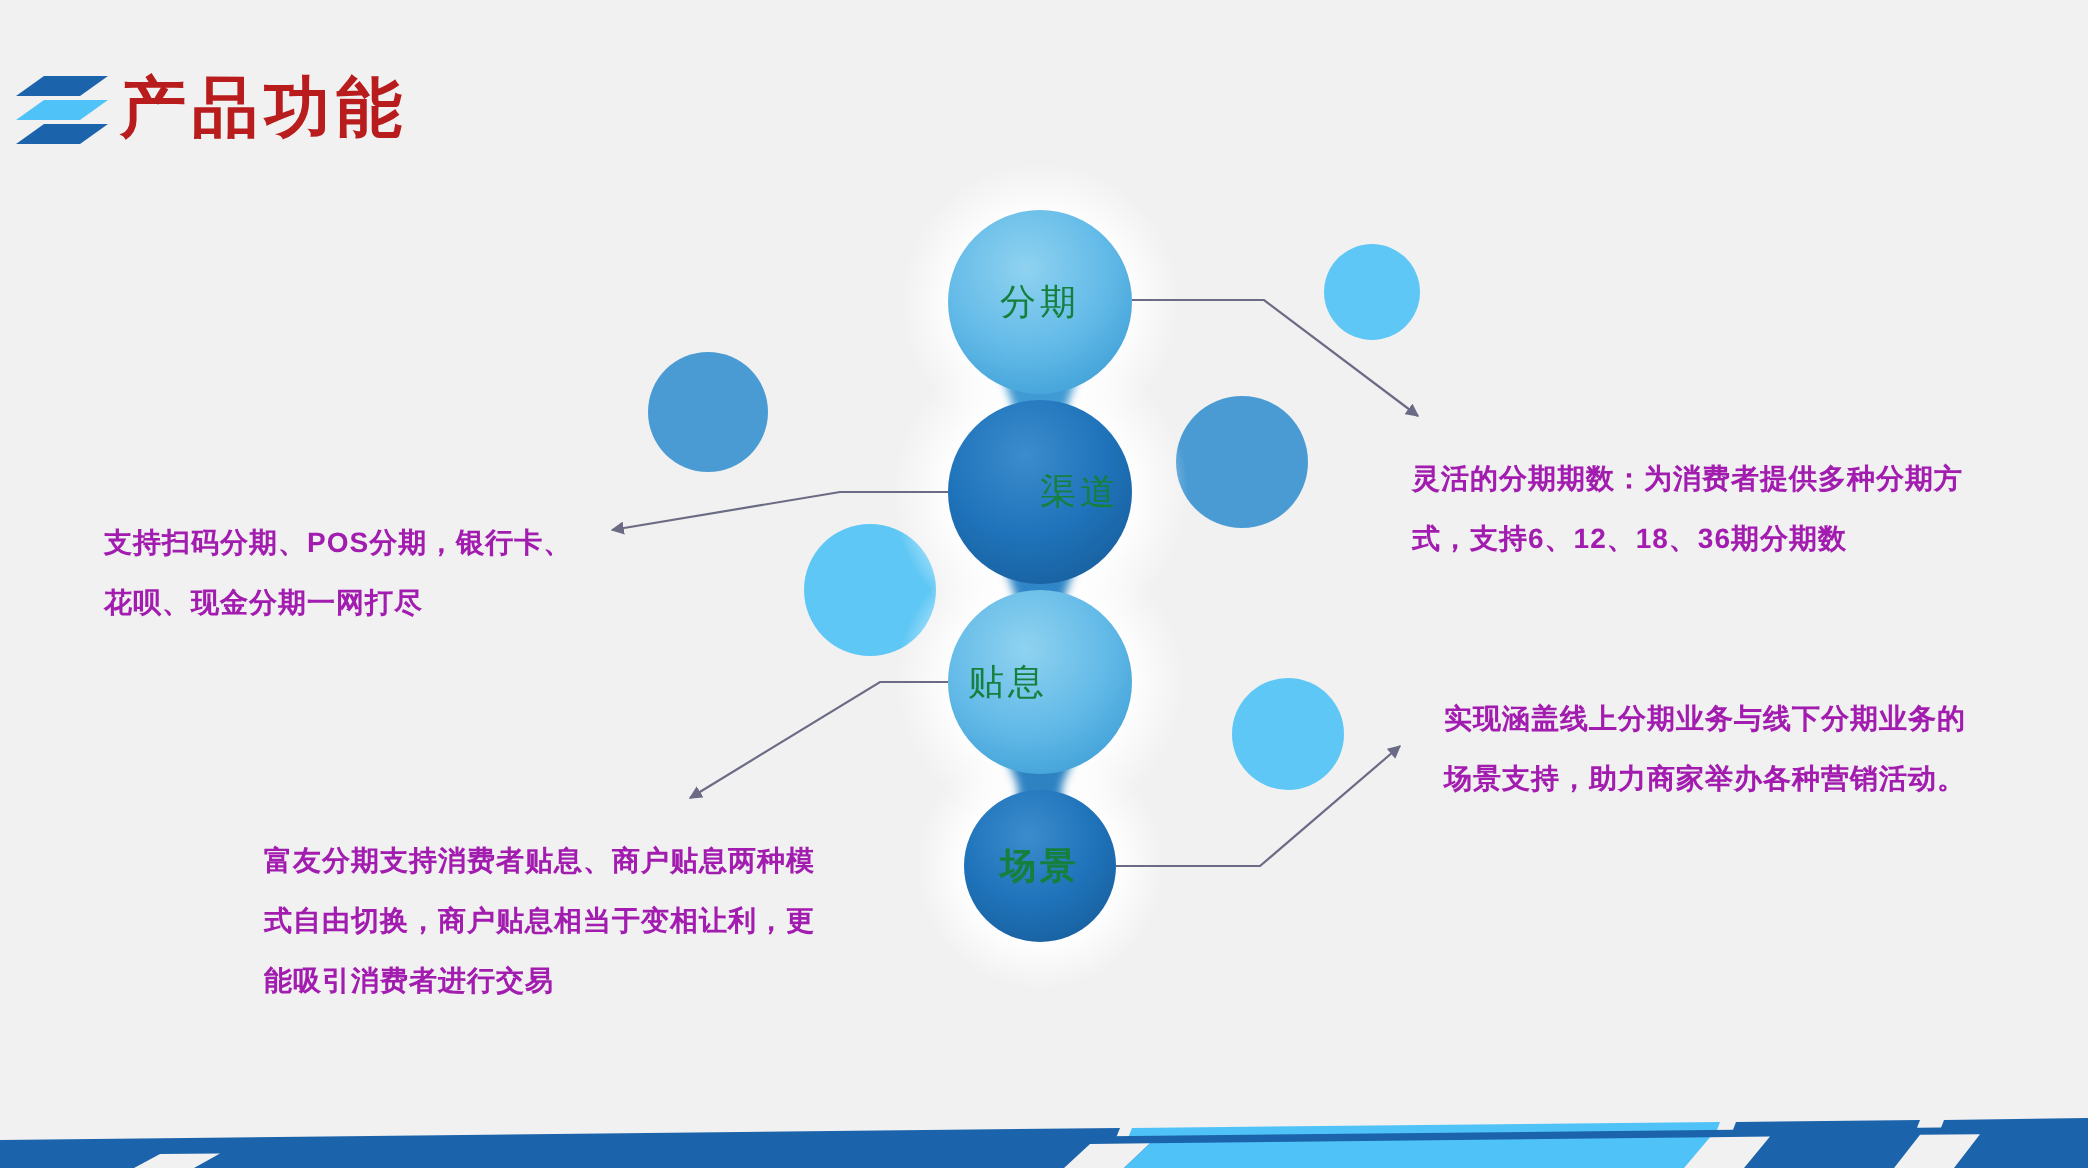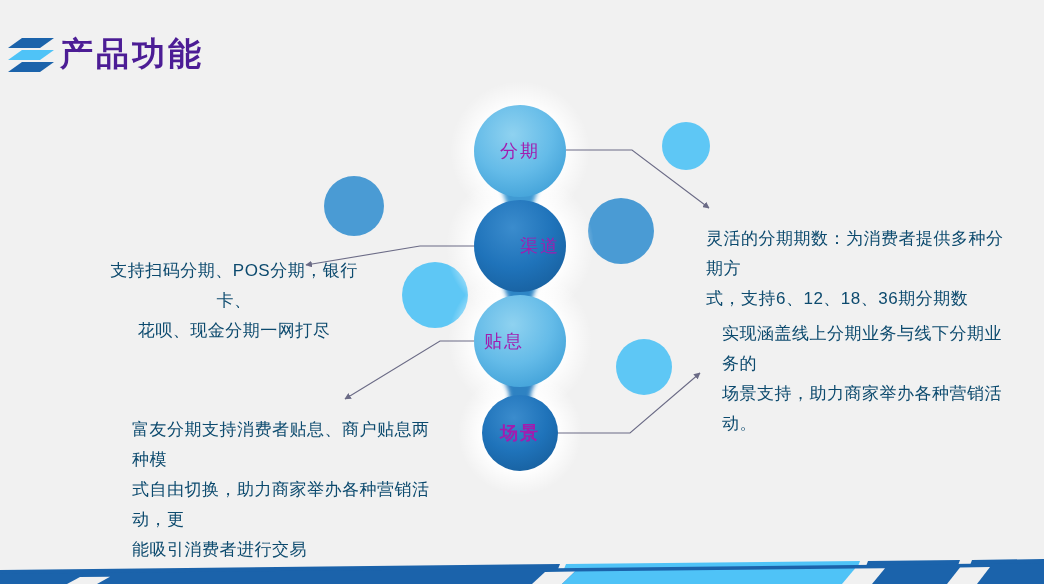--- a/index.html
+++ b/index.html
@@ -37,21 +37,21 @@
     width: 46px;
     height: 34px;
   }
   .page-title {
     position: absolute;
     left: 60px;
     top: 31px;
     font-size: 33px;
     font-weight: bold;
     letter-spacing: 3px;
-    color: #4c1d95;
+    color: #b91c1c;
     line-height: 46px;
     white-space: nowrap;
   }
 
   
   .deco {
     position: absolute;
     border-radius: 50%;
   }
 
@@ -60,46 +60,47 @@
     position: absolute;
     left: 0; top: 0;
     width: 1044px;
     height: 584px;
     pointer-events: none;
   }
 
   
   .node-label {
     position: absolute;
-    color: #a21caf;
+    color: #15803d;
     font-size: 18px;
     letter-spacing: 2px;
     font-weight: 500;
     text-align: center;
     white-space: nowrap;
     transform: translate(-50%, -50%);
   }
 
   
   .connectors {
     position: absolute;
     left: 0; top: 0;
     width: 1044px;
     height: 584px;
     pointer-events: none;
   }
 
   
   .desc {
     position: absolute;
-    color: #0c4a6e;
-    font-size: 17px;
+    color: #a21caf;
+    font-size: 14px;
     line-height: 30px;
     letter-spacing: 0.5px;
     white-space: pre-line;
+    font-weight: bold;
   }
 
   
   .bottom-bar {
     position: absolute;
     left: 0;
     bottom: 0;
     width: 1044px;
     height: 44px;
     overflow: hidden;
@@ -181,31 +182,31 @@
 
     <polyline points="566,150 632,150 709,208" fill="none" stroke="#6b6b86" stroke-width="1.1" marker-end="url(#arrow)"></polyline>
 
     <polyline points="474,246 420,246 306,265" fill="none" stroke="#6b6b86" stroke-width="1.1" marker-end="url(#arrow)"></polyline>
 
     <polyline points="474,341 440,341 345,399" fill="none" stroke="#6b6b86" stroke-width="1.1" marker-end="url(#arrow)"></polyline>
 
     <polyline points="558,433 630,433 700,373" fill="none" stroke="#6b6b86" stroke-width="1.1" marker-end="url(#arrow)"></polyline>
   </svg>
 
-  <div class="desc" style="left:52px; top:256px; width:268px; text-align:center;margin-left:48px;">支持扫码分期、POS分期，银行卡、
+  <div class="desc" style="left:52px; top:256px; width:268px; text-align:left;">支持扫码分期、POS分期，银行卡、
 花呗、现金分期一网打尽</div>
 
   <div class="desc" style="left:706px; top:224px; width:300px; text-align:left;">灵活的分期期数：为消费者提供多种分期方
 式，支持6、12、18、36期分期数</div>
 
   <div class="desc" style="left:132px; top:415px; width:310px; text-align:left;">富友分期支持消费者贴息、商户贴息两种模
-式自由切换，助力商家举办各种营销活动，更
+式自由切换，商户贴息相当于变相让利，更
 能吸引消费者进行交易</div>
 
-  <div class="desc" style="left:722px; top:319px; width:290px; text-align:left;">实现涵盖线上分期业务与线下分期业务的
+  <div class="desc" style="left:722px; top:344px; width:290px; text-align:left;">实现涵盖线上分期业务与线下分期业务的
 场景支持，助力商家举办各种营销活动。</div>
 
   <div class="bottom-bar">
     <svg viewBox="0 0 1044 44" width="1044" height="44" preserveAspectRatio="none">
       <g transform="translate(0,0)">
         <polygon points="0,30 560,24 552,44 0,44" fill="#1b63ab"></polygon>
         <polygon points="566,24 860,21 852,42 558,44" fill="#4fc3f7"></polygon>
         <polygon points="868,21 960,20 952,41 860,42" fill="#1b63ab"></polygon>
         <polygon points="972,20 1044,19 1044,40 964,41" fill="#1b63ab"></polygon>
         <polygon points="690,27 790,26 782,44 682,44" fill="#1b63ab" opacity="0"></polygon>

